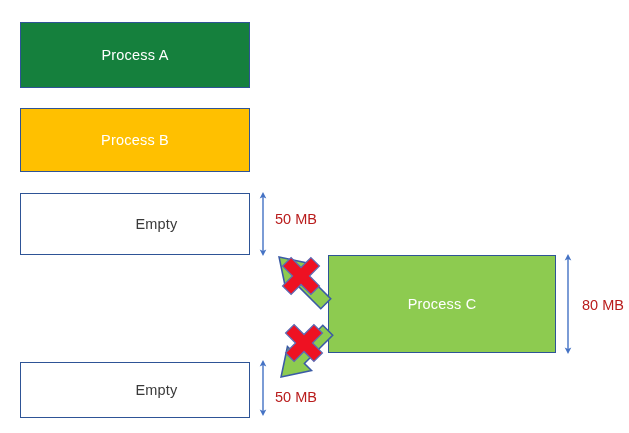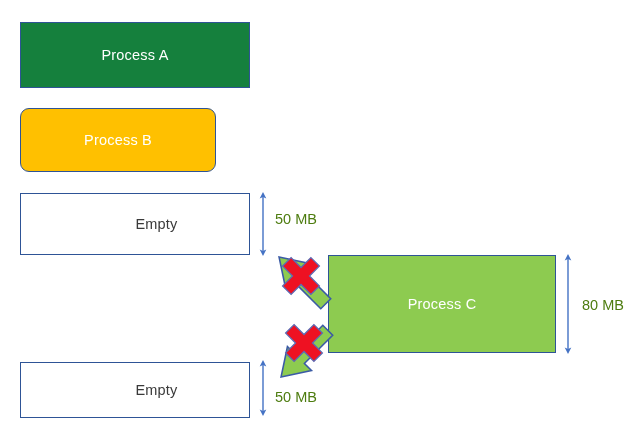--- a/index.html
+++ b/index.html
@@ -41,21 +41,21 @@
   .txt-dark  { color: #3A3A3A; }
 
   .dim {
     position: absolute;
   }
   .dim svg { display: block; overflow: visible; }
 
   .dim-label {
     position: absolute;
     font-size: 14.5px;
-    color: #4d7c0f;
+    color: #b91c1c;
     white-space: nowrap;
     line-height: 1;
   }
 
   .move-arrow {
     position: absolute;
   }
   .move-arrow svg { display: block; overflow: visible; }
 
   .x-mark {
@@ -65,21 +65,21 @@
 </style>
 </head>
 <body>
 
 <div id="canvas">
 
   <div class="mem-block fill-orange" style="left:20px; top:22px; width:230px; height:66px;">
     <span class="blk-label txt-white">Process A</span>
   </div>
 
-  <div class="mem-block fill-yellow" style="left:20px; top:108px; width:196px; height:64px;border-radius:9px;">
+  <div class="mem-block fill-yellow" style="left:20px; top:108px; width:230px; height:64px;">
     <span class="blk-label txt-white">Process B</span>
   </div>
 
   <div class="mem-block fill-white" style="left:20px; top:193px; width:230px; height:62px;">
     <span class="blk-label txt-dark">Empty</span>
   </div>
 
 
   <div class="mem-block fill-white" style="left:20px; top:362px; width:230px; height:56px;">
     <span class="blk-label txt-dark">Empty</span>

